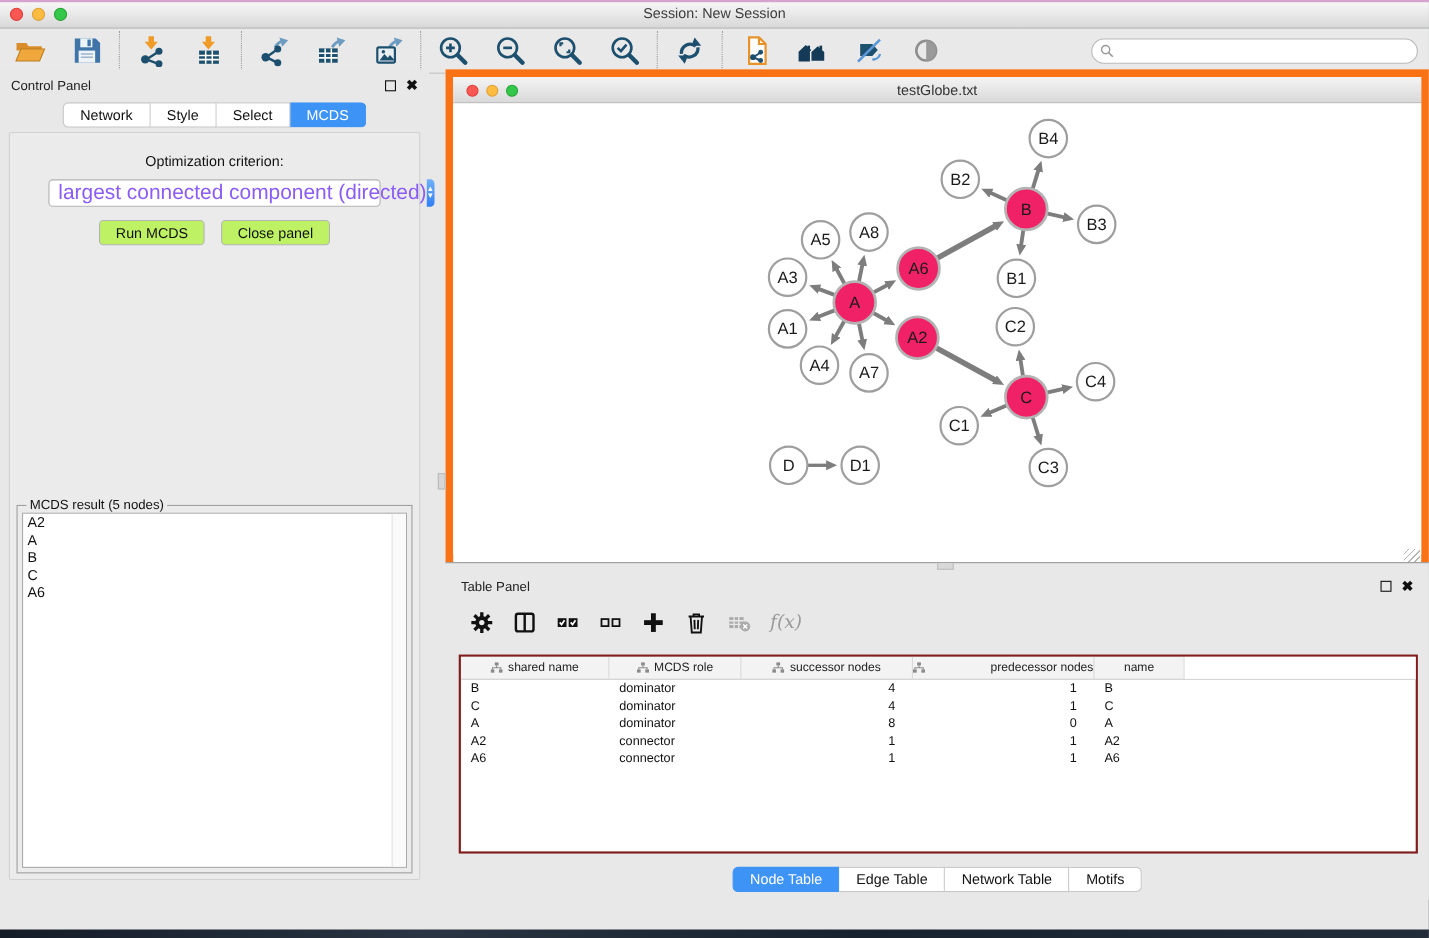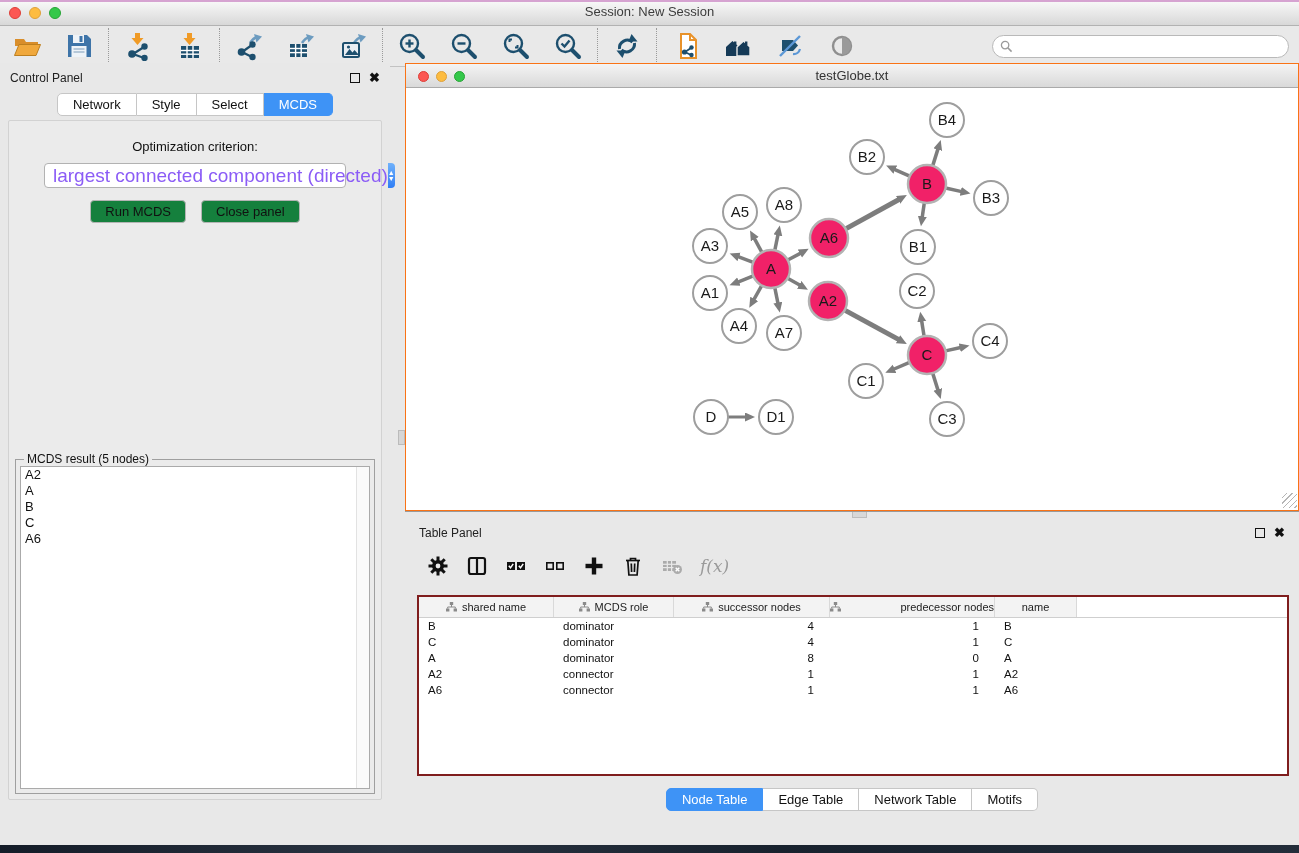--- a/index.html
+++ b/index.html
@@ -35,29 +35,29 @@
   .seg-tab { font-size:13px; color:#111; background:#fff; border:1px solid #c6c6c6; border-left:none; padding:3px 15px; cursor:pointer; }
   .seg-tab:first-child { border-left:1px solid #c6c6c6; border-radius:5px 0 0 5px; }
   .seg-tab:last-child { border-radius:0 5px 5px 0; }
   .seg-tab.active { background:#3e93f6; border-color:#3e93f6; color:#fff; }
   .cp-body { position:absolute; left:8px; right:8px; top:57px; bottom:18px; background:#ebebeb; border:1px solid #d2d2d2; border-radius:2px; }
   .opt-label { text-align:center; font-size:13px; color:#111; margin-top:18px; }
   .dropdown { width:302px; height:25px; margin:9px auto 0; background:#fff; border:1px solid #b2b2b2; border-radius:4px; display:flex; align-items:center; cursor:pointer; position:relative; }
   .dropdown .dd-text { font-size:19px; color:#8b5cf6; padding-left:8px; flex:1; white-space:nowrap; }
   .dd-stepper { width:20px; height:25px; margin:-1px -1px -1px 0; border-radius:0 4px 4px 0; background:linear-gradient(#6fb1fb,#2f7ef5); display:flex; flex-direction:column; align-items:center; justify-content:center; color:#fff; font-size:7px; line-height:6px; }
   .cp-buttons { display:flex; justify-content:center; gap:15px; margin-top:12px; }
-  .btn { font-size:13px; color:#111; background:#15803d; border:1px solid #b4b4b4; border-radius:4px; padding:3px 14px; cursor:pointer; }
+  .btn { font-size:13px; color:#111; background:#bef264; border:1px solid #b4b4b4; border-radius:4px; padding:3px 14px; cursor:pointer; }
   .result-box { position:absolute; left:6px; right:6px; top:338px; bottom:5px; border:1px solid #9f9f9f; }
   .result-legend { position:absolute; top:-8px; left:8px; background:#ebebeb; font-size:12px; color:#111; padding:0 3px; }
   .result-list { position:absolute; left:4px; right:4px; top:6px; bottom:4px; background:#fff; border:1px solid #aaa; overflow:hidden; }
   .result-item { font-size:13px; color:#111; padding-left:4px; line-height:16px; }
   .scroll-track { position:absolute; right:0; top:0; bottom:0; width:13px; background:#fafafa; border-left:1px solid #e2e2e2; }
 
   
-  .network-window { position:absolute; left:405px; top:63px; right:0; height:448px; border:1px solid #f97316; background:#fff; }
+  .network-window { position:absolute; left:405px; top:63px; right:0; height:448px; border:7px solid #f97316; background:#fff; }
   .nw-titlebar { height:24px; background:linear-gradient(#f4f4f4,#d9d9d9); border-bottom:1px solid #aaa; position:relative; }
   .nw-titlebar .lights { top:7px; left:12px; gap:7px; }
   .nw-titlebar .light { width:11px; height:11px; }
   .nw-title { text-align:center; font-size:13px; color:#333; line-height:23px; }
   .nw-canvas { position:relative; width:100%; height:421px; background:#fff; }
   .resize-grip { position:absolute; right:1px; bottom:1px; width:15px; height:15px;
     background:repeating-linear-gradient(135deg, transparent 0 3px, #b5b5b5 3px 4px); cursor:nwse-resize; }
   .edge-grip { position:absolute; left:398px; top:430px; width:7px; height:15px; background:#d6d6d6; border:1px solid #bbb; }
 
   .h-divider { position:absolute; left:405px; right:0; top:511px; height:8px; background:#e8e8e8; border-top:1px solid #9a9a9a; }

